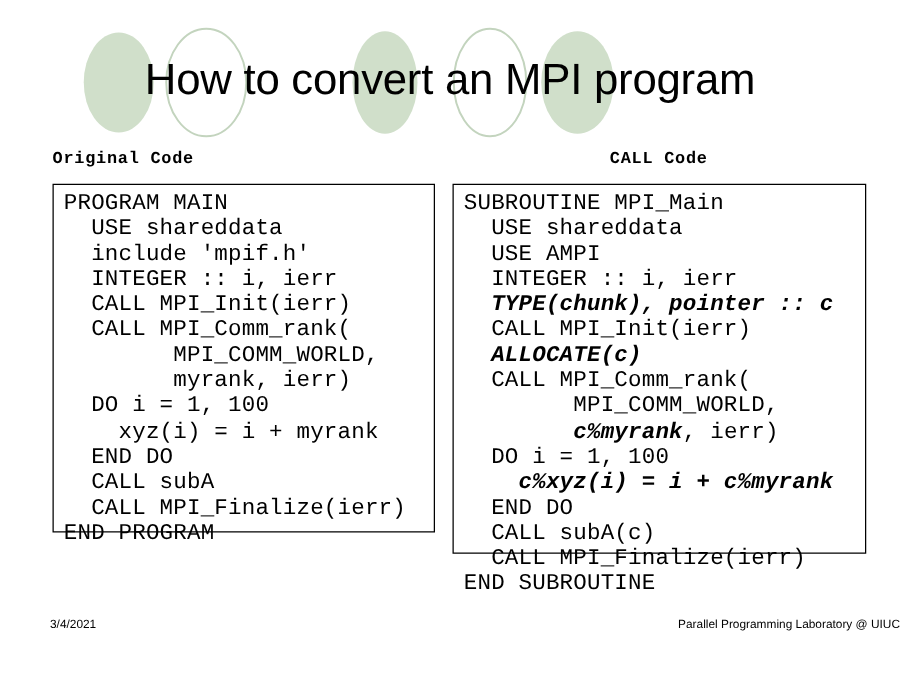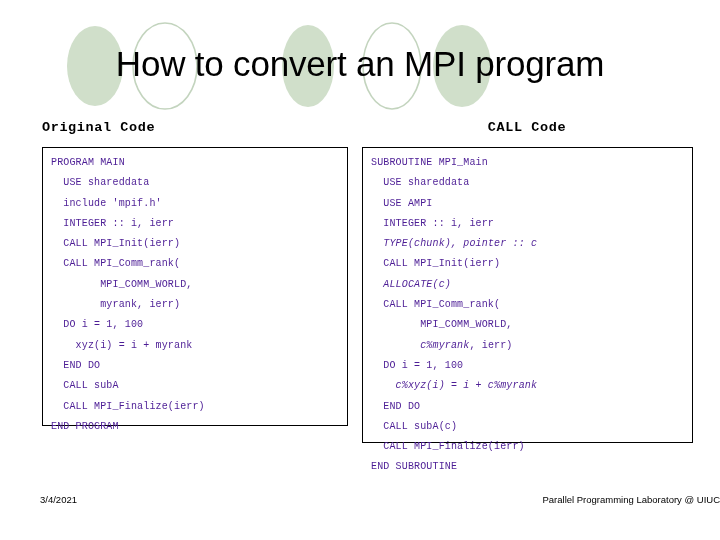--- a/index.html
+++ b/index.html
@@ -55,41 +55,41 @@
   #header-original { left: 42px; width: 306px; }
   #header-ampi     { left: 362px; width: 330px; text-align: center; }
 
   
   .code-box {
     position: absolute;
     border: 1px solid #000000;
     background: #ffffff;
     box-sizing: border-box;
     font-family: "Liberation Mono", monospace;
-    font-size: 10px;
+    font-size: 18px;
     line-height: 20.3px;
-    color: #4c1d95;
+    color: #000000;
     padding: 5px 0 5px 8px;
     white-space: pre;
     letter-spacing: 0.15px;
   }
   #code-original {
     left: 42px;
     top: 147px;
     width: 306px;
     height: 279px;
   }
   #code-ampi {
     left: 362px;
     top: 147px;
     width: 331px;
     height: 296px;
   }
   .code-line { display: block; min-height: 20.3px; }
-  .em { font-weight: normal; font-style: italic; }
+  .em { font-weight: bold; font-style: italic; }
 
   
   .footer-text {
     position: absolute;
     top: 494px;
     font-family: "Liberation Sans", sans-serif;
     font-size: 9.5px;
     color: #000000;
     white-space: nowrap;
   }

